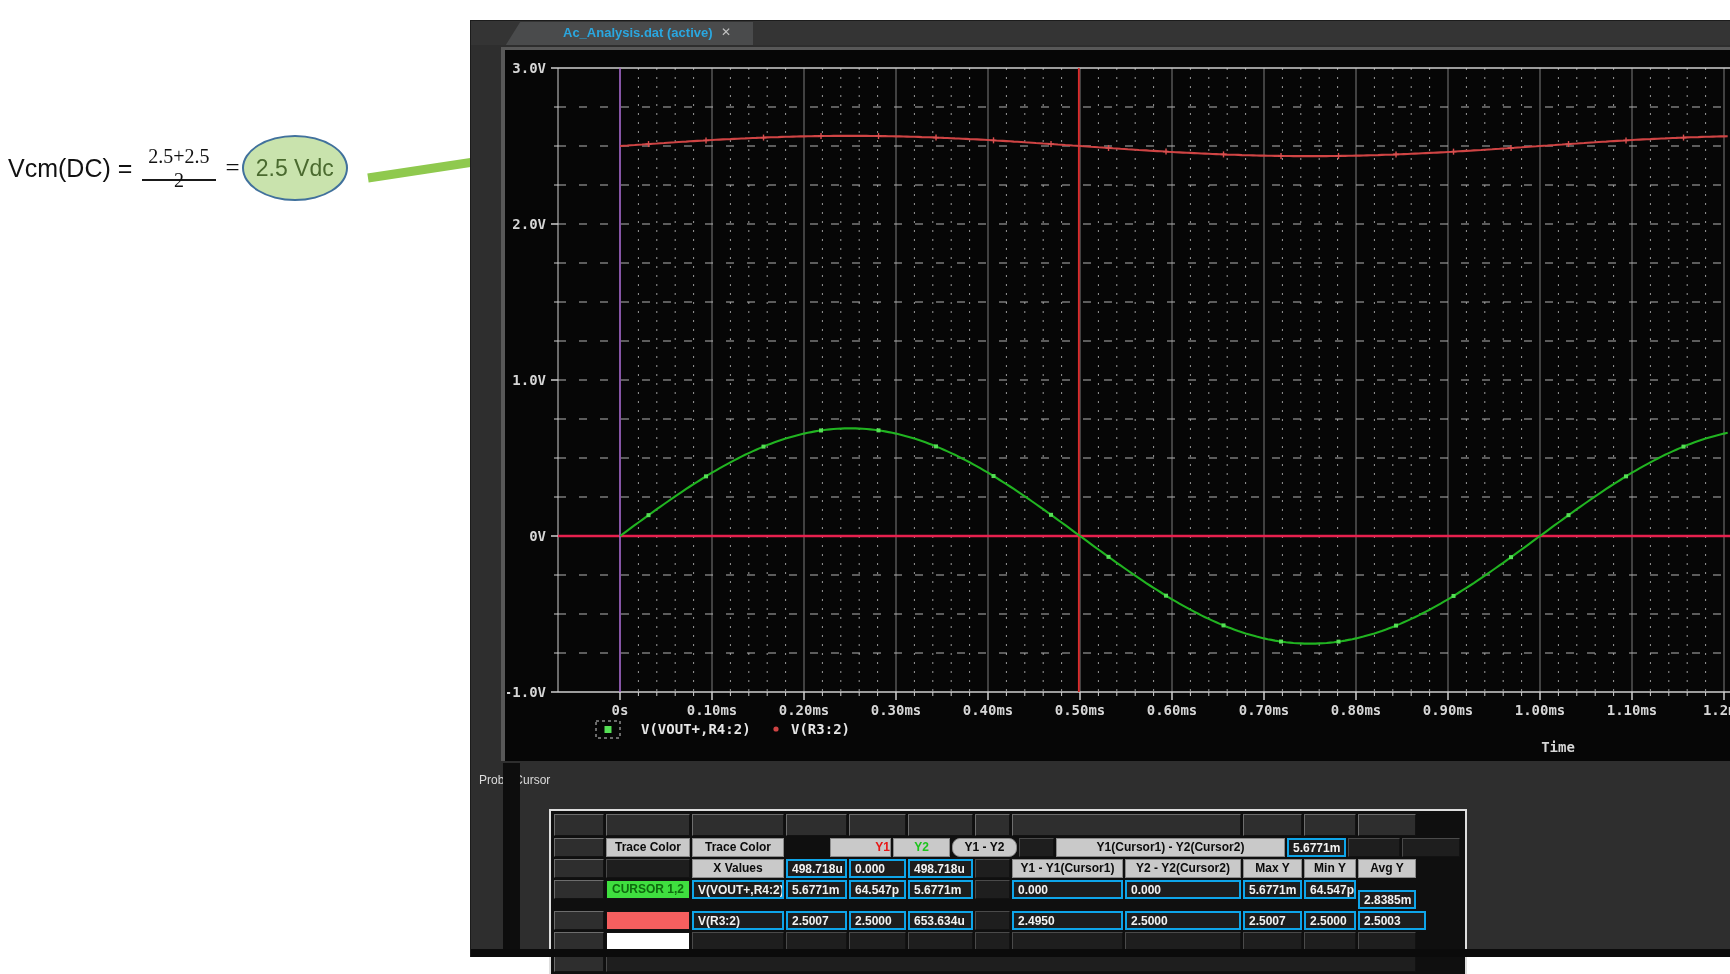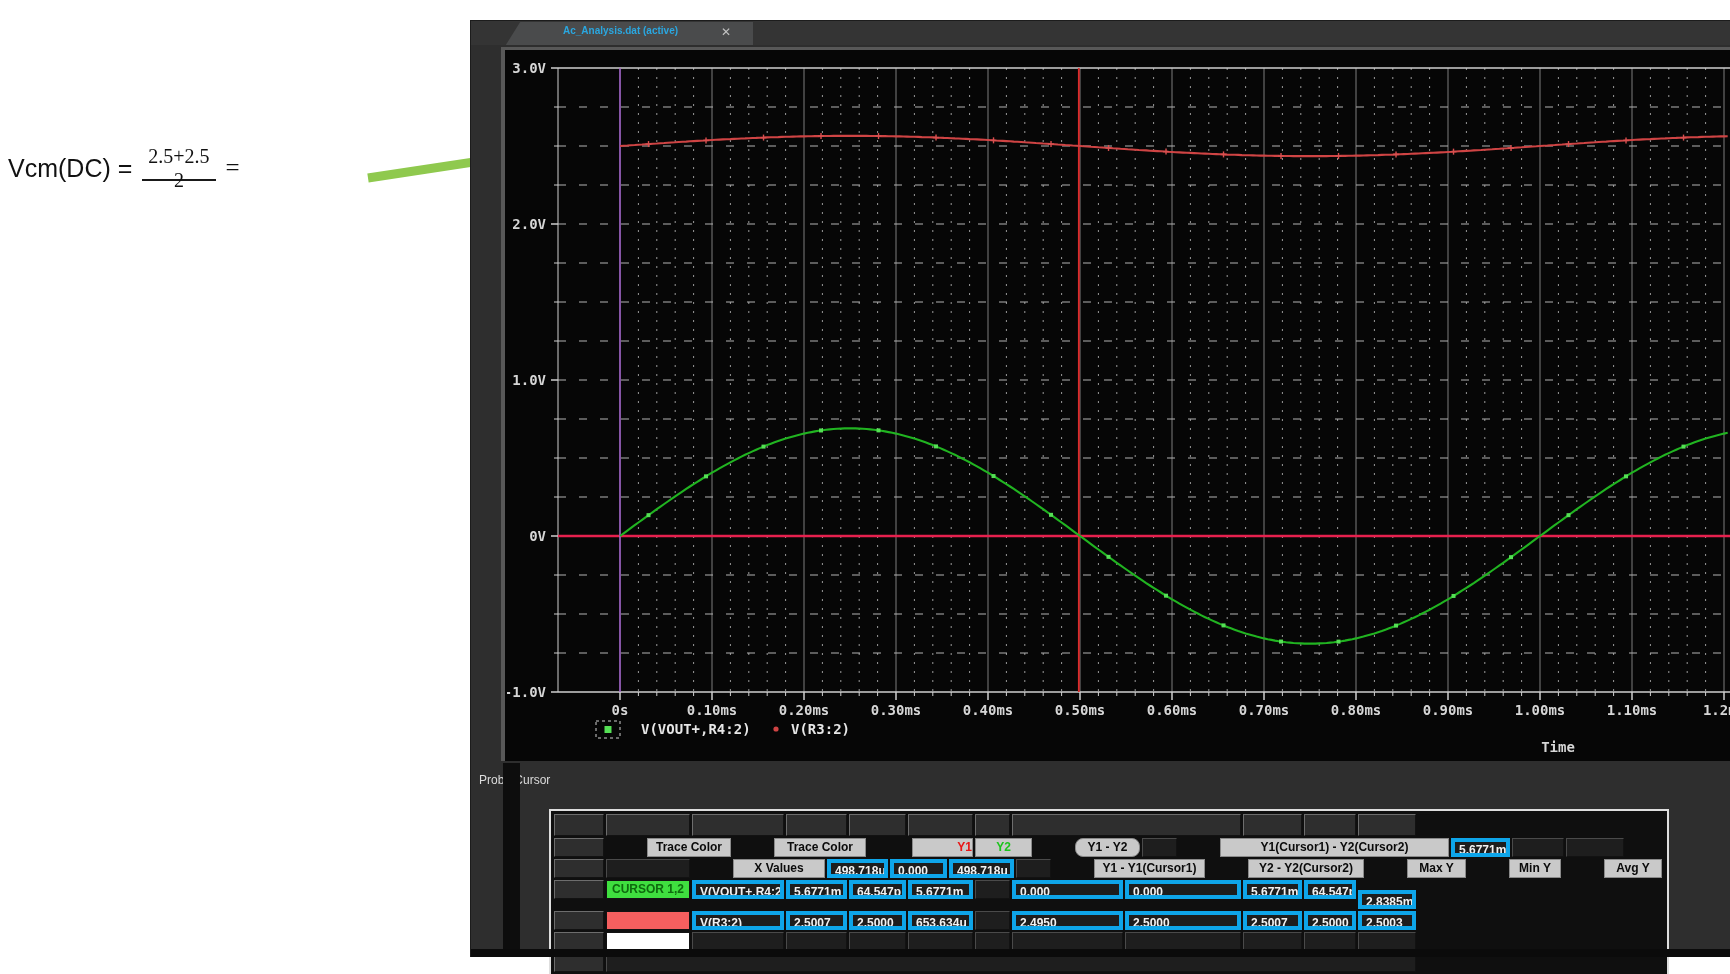--- a/index.html
+++ b/index.html
@@ -16,58 +16,61 @@
   .bubble{display:flex;align-items:center;justify-content:center;width:102px;height:62px;
     background:#c9e3ad;border:2.5px solid #41719c;border-radius:50%;color:#4a6a2f;font-size:23px;}
   .arrow-svg{position:absolute;left:352px;top:118px;}
 
   
   .appwin{position:absolute;left:470px;top:20px;width:1260px;height:936px;background:#2e2e2e;
     border-left:1px solid #1c1c1c;border-top:1px solid #1c1c1c;}
   .tabbar{position:absolute;left:0;top:0;width:100%;height:24px;background:#343434;}
   .tab-slant{position:absolute;left:42px;top:1px;width:60px;height:23px;background:#4a4b4c;transform:skewX(-32deg);}
   .tab-body{position:absolute;left:62px;top:1px;width:220px;height:23px;background:#4a4b4c;}
-  .tab-title{position:absolute;left:92px;top:4px;font-size:10px;font-weight:bold;color:#2aa7e0;}
+  .tab-title{position:absolute;left:92px;top:4px;font-size:13px;font-weight:bold;color:#2aa7e0;}
   .tab-close{position:absolute;left:250px;top:4px;font-size:12px;color:#c2c2c2;cursor:default;}
 
   .plotwrap{position:absolute;left:30px;top:26px;width:1230px;height:714px;background:#060606;
     border-left:4px solid #585858;border-top:3px solid #585858;box-sizing:border-box;}
   .plotwrap svg{display:block;margin:0 0 0 2px;}
 
   .probe-title{position:absolute;left:8px;top:752px;font-size:12px;color:#dcdcdc;}
   .left-dark{position:absolute;left:32px;top:742px;width:17px;height:186px;background:#0d0d0d;}
   .bottom-strip{position:absolute;left:0;top:928px;width:100%;height:8px;background:#0b0b0b;}
 
   
   .ptable{position:absolute;left:78px;top:788px;border:2px solid #dedede;background:#0f0f0f;padding:1px;}
   .prow{display:flex;margin:2px;}
   .cell{box-sizing:border-box;margin-right:2px;height:19px;line-height:17px;font-size:12px;overflow:hidden;white-space:nowrap;}
   .prow.first .cell{height:22px;line-height:20px;}
   .cell.btn{background:#2e2e2e;border:1px solid #121212;border-top-color:#6d6d6d;border-left-color:#6d6d6d;}
   .cell.blank{background:#1e1e1e;border:1px solid #121212;border-top-color:#4a4a4a;border-left-color:#4a4a4a;}
-  .cell.hdr{background:#c9c9c9;color:#0a0a0a;font-weight:bold;text-align:center;border:1px solid #8a8a8a;margin-left:41px;}
+  .cell.hdr{background:#c9c9c9;color:#0a0a0a;font-weight:bold;text-align:center;border:1px solid #8a8a8a;}
   .cell.hdrR{background:#c9c9c9;color:#e81616;font-weight:bold;text-align:right;border:1px solid #8a8a8a;margin-left:44px;}
   .cell.hdrG{background:#c9c9c9;color:#1cc41c;font-weight:bold;text-align:center;border:1px solid #8a8a8a;}
-  .cell.val{background:#1d1d1d;color:#f2f2f2;font-weight:bold;padding-left:4px;border:4px solid #0ea5e9;}
+  .cell.val{background:#1d1d1d;color:#f2f2f2;font-weight:bold;padding-left:4px;border:2px solid #0ea5e9;}
   .cell.swG{background:#3fdf3f;color:#0e6b0e;font-weight:bold;text-align:center;border:1px solid #121212;}
   .cell.swR{background:#f55f5f;border:1px solid #121212;}
   .cell.swW{background:#ffffff;border:1px solid #121212;}
 </style>
 </head>
 <body>
 
 <div class="page">
 
   <div class="annot">
     <span class="lhs">Vcm(DC) =</span>
     <span class="frac">
       <span class="num">2.5+2.5</span>
       <span class="den" style="display:block">2</span>
     </span>
     <span class="eq">=</span>
+    <span class="bubble">
+      <span>2.5 Vdc</span>
+    </span>
   </div>
   <svg class="arrow-svg" width="272" height="82">
     <defs>
       <marker id="ah" markerWidth="8" markerHeight="8" refX="5.2" refY="3" orient="auto">
         <polygon points="0,0 7,3 0,6" fill="#8fc94e"></polygon>
       </marker>
     </defs>
     <line x1="16" y1="60" x2="240" y2="26" stroke="#8fc94e" stroke-width="9" marker-end="url(#ah)"></line>
   </svg>
 
@@ -389,21 +392,21 @@
           <div class="cell swR" style="width: 84px;"></div>
           <div class="cell val" style="width: 92px;">V(R3:2)</div>
           <div class="cell val" style="width: 61px;">2.5007</div>
           <div class="cell val" style="width: 57px;">2.5000</div>
           <div class="cell val" style="width: 65px;">653.634u</div>
           <div class="cell blank" style="width: 35px;"></div>
           <div class="cell val" style="width: 111px;">2.4950</div>
           <div class="cell val" style="width: 116px;">2.5000</div>
           <div class="cell val" style="width: 59px;">2.5007</div>
           <div class="cell val" style="width: 52px;">2.5000</div>
-          <div class="cell val" style="width: 58px;">2.5003</div>
+          <div class="cell val" style="width: 68px;">2.5003</div>
         </div>
         <div class="prow">
           <div class="cell btn" style="width: 50px;"></div>
           <div class="cell swW" style="width: 84px;"></div>
           <div class="cell blank" style="width: 92px;"></div>
           <div class="cell blank" style="width: 61px;"></div>
           <div class="cell blank" style="width: 57px;"></div>
           <div class="cell blank" style="width: 65px;"></div>
           <div class="cell blank" style="width: 35px;"></div>
           <div class="cell blank" style="width: 111px;"></div>

